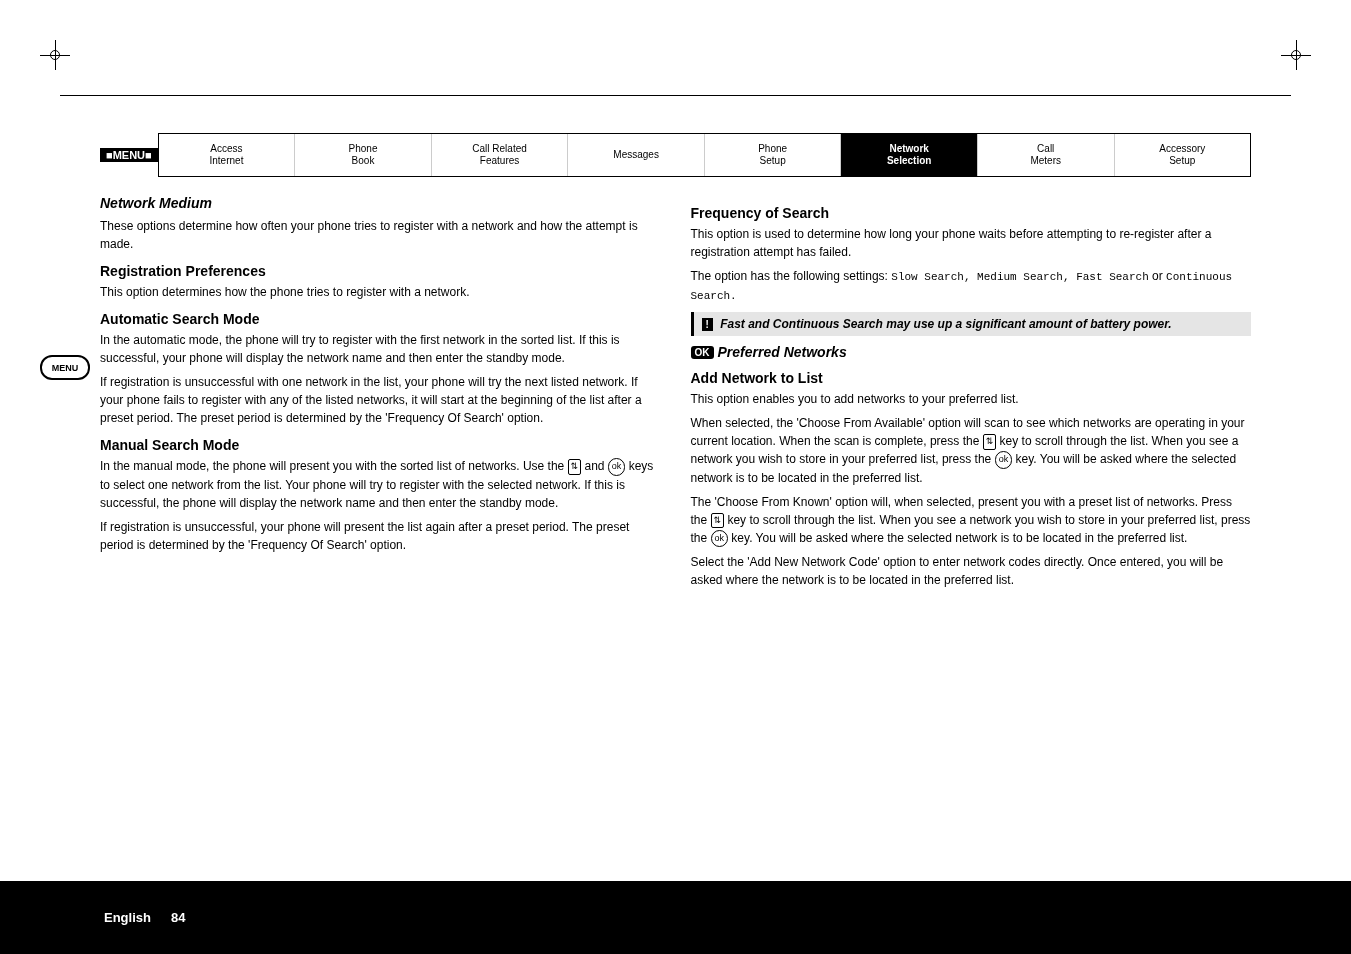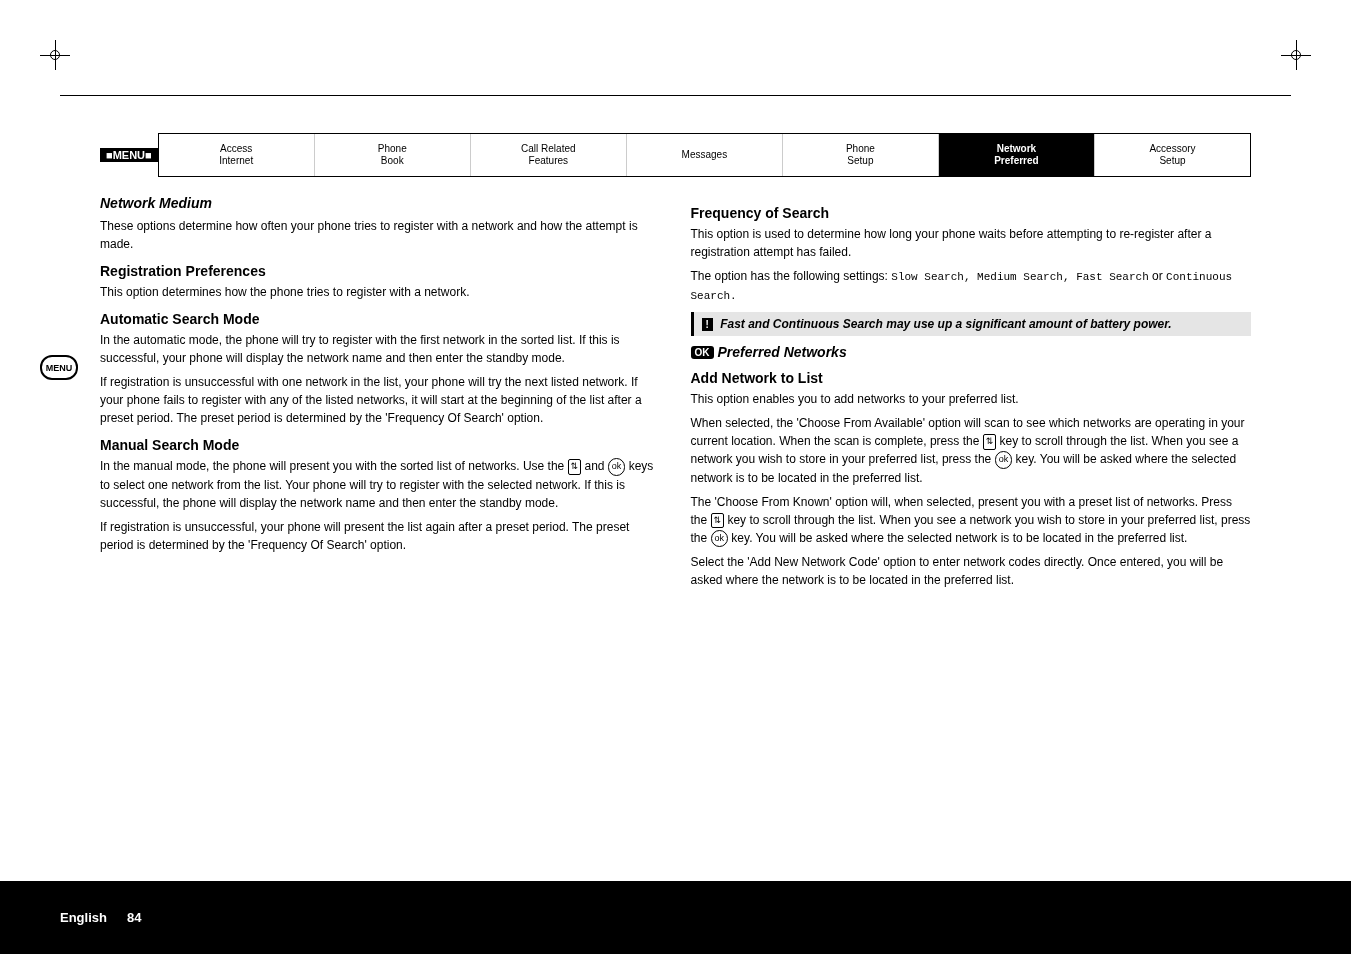--- a/index.html
+++ b/index.html
@@ -113,21 +113,21 @@
     }
 
     
     .menu-btn-container {
       position: absolute;
       left: -60px;
       top: 160px;
     }
 
     .menu-btn {
-      width: 38px;
+      width: 50px;
       height: 25px;
       border: 2px solid #000;
       border-radius: 12px;
       display: flex;
       align-items: center;
       justify-content: center;
       font-size: 10px;
       font-weight: bold;
     }
 
@@ -198,21 +198,21 @@
     
     .footer {
       position: absolute;
       bottom: 0;
       left: 0;
       right: 0;
       height: 73px;
       background: #000;
       display: flex;
       align-items: center;
-      padding: 0 60px;
+      padding: 0 104px;
       gap: 20px;
     }
 
     .footer-lang {
       color: #fff;
       font-size: 13px;
       font-weight: bold;
     }
 
     .footer-page {
@@ -301,23 +301,27 @@
       <span style="font-size:10px;">Messages</span>
     </div>
 
     <div class="nav-item">
       <span style="white-space:pre-line;font-size:10px;">Phone
 Setup</span>
     </div>
 
     <div class="nav-item highlighted">
       <span style="white-space:pre-line;font-size:10px;">Network
-Preferred</span>
-    </div>
-
+Selection</span>
+    </div>
+
+    <div class="nav-item">
+      <span style="white-space:pre-line;font-size:10px;">Call
+Meters</span>
+    </div>
 
     <div class="nav-item" style="border-right:none;">
       <span style="white-space:pre-line;font-size:10px;">Accessory
 Setup</span>
     </div>
   </div>
 </div>
 
 <div class="content-area">
 

